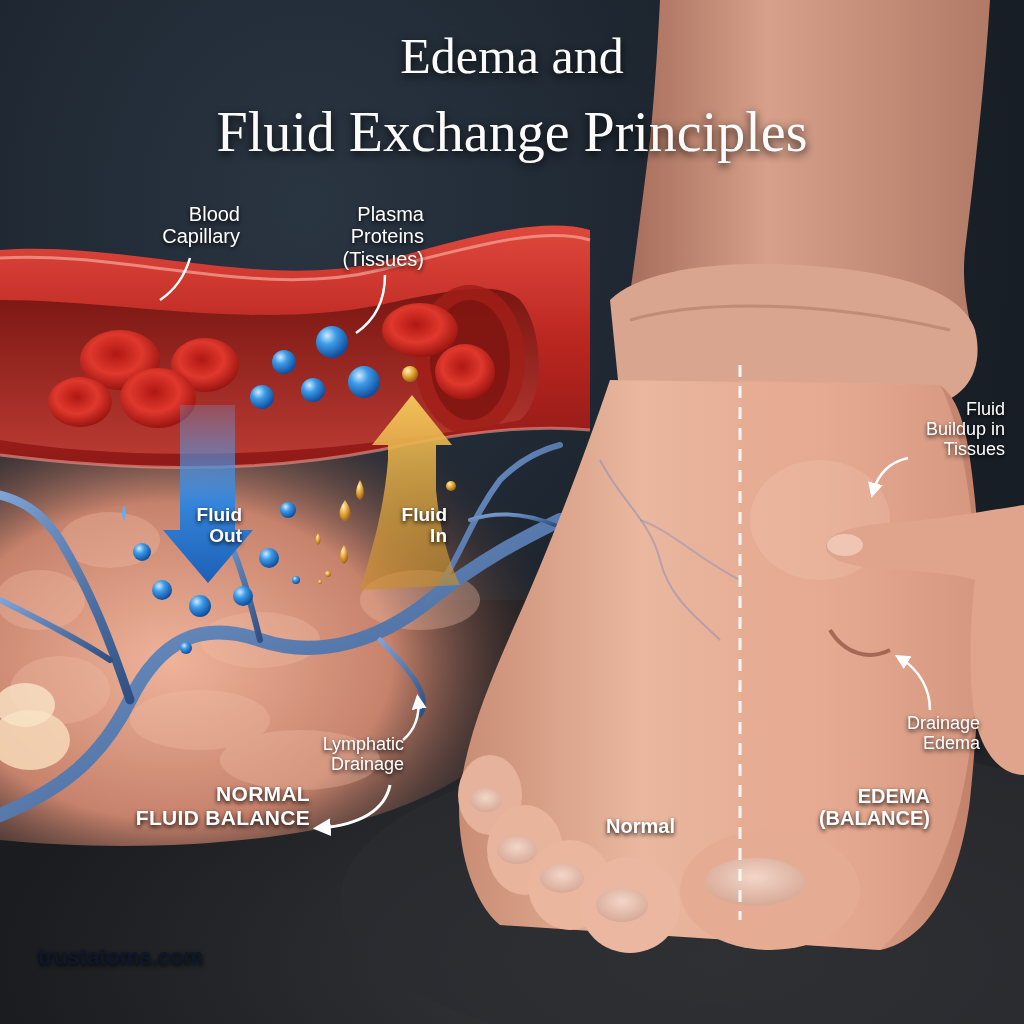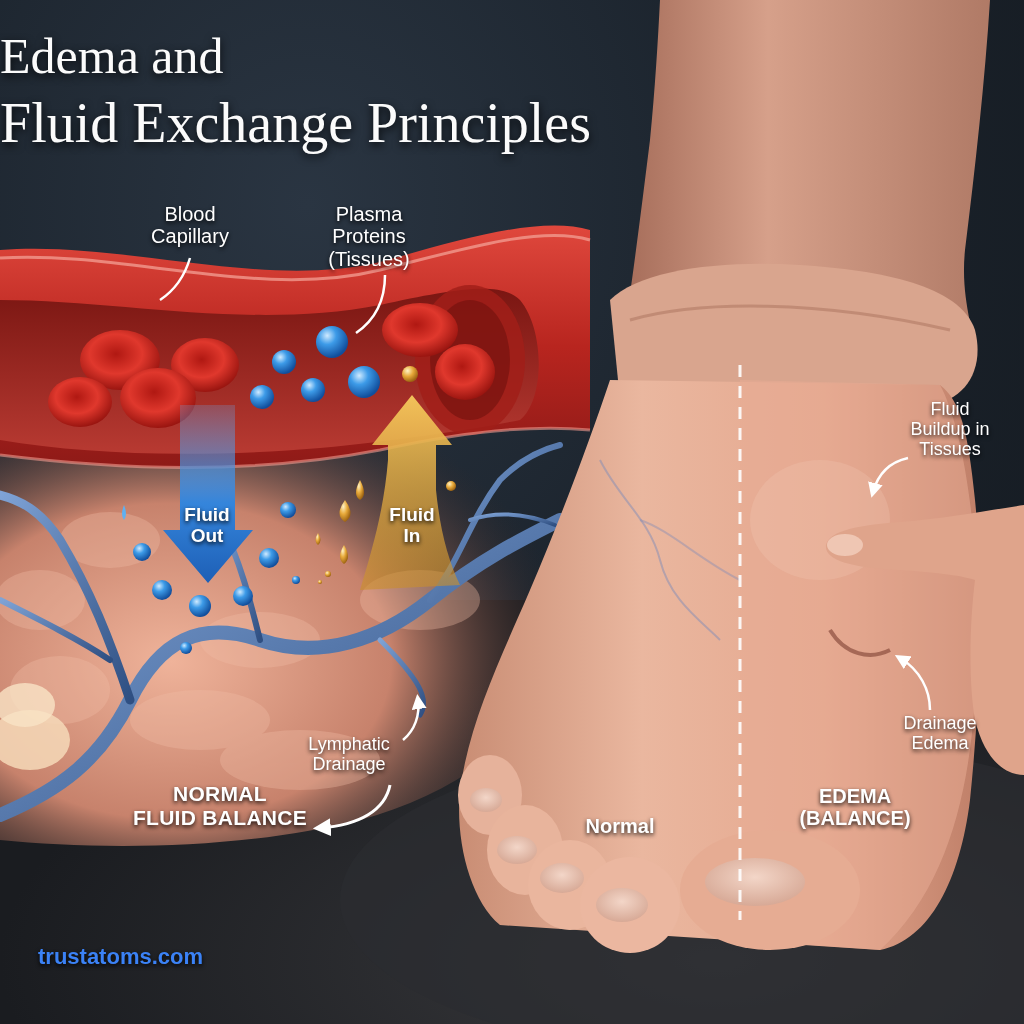--- a/index.html
+++ b/index.html
@@ -4,40 +4,40 @@
   <style>
     html, body { margin: 0; padding: 0; }
     body {
       width: 1024px; height: 1024px; overflow: hidden; position: relative;
       background: radial-gradient(ellipse at 30% 20%, #2a3542 0%, #1b232c 45%, #14191f 100%);
       font-family: "Liberation Sans", "DejaVu Sans", sans-serif;
       color: #fff;
     }
     .stage { position: absolute; inset: 0; }
     .title {
-      position: absolute; left: 0; right: 0; top: 30px; text-align: left;
+      position: absolute; left: 0; right: 0; top: 30px; text-align: center;
       font-family: "Liberation Serif", "DejaVu Serif", serif;
       color: #fbfbfb; text-shadow: 0 3px 8px rgba(0,0,0,0.85);
       z-index: 20; line-height: 1.05;
     }
     .title .l1 { font-size: 50px; display: block; }
-    .title .l2 { font-size: 56px; display: block; margin-top: 11px; }
+    .title .l2 { font-size: 56px; display: block; margin-top: 20px; }
 
     .label {
-      position: absolute; text-align: center; color: #fff; font-weight: 500;
+      position: absolute; text-align: right; color: #fff; font-weight: 500;
       text-shadow: 0 2px 4px rgba(0,0,0,0.9); z-index: 15; line-height: 1.12;
     }
     .label.sm { font-size: 20px; }
     .label.xs { font-size: 18px; }
     .label.bold { font-weight: 700; font-size: 21px; letter-spacing: 0.3px; }
     .label.arrow-text { font-weight: 700; font-size: 19px; }
 
     .watermark {
       position: absolute; left: 38px; top: 944px; font-size: 22px; font-weight: 600;
-      color: #3b82f6; text-shadow: 0 2px 4px rgba(0,0,0,0.9); z-index: 20;
+      color: #0f172a; text-shadow: 0 2px 4px rgba(0,0,0,0.9); z-index: 20;
     }
     svg.art { position: absolute; inset: 0; z-index: 1; }
     svg.overlay { position: absolute; inset: 0; z-index: 14; pointer-events: none; }
   </style>
 </head>
 <body>
 
 <div class="stage">
 
   <svg class="art" width="1024" height="1024" viewBox="0 0 1024 1024">

